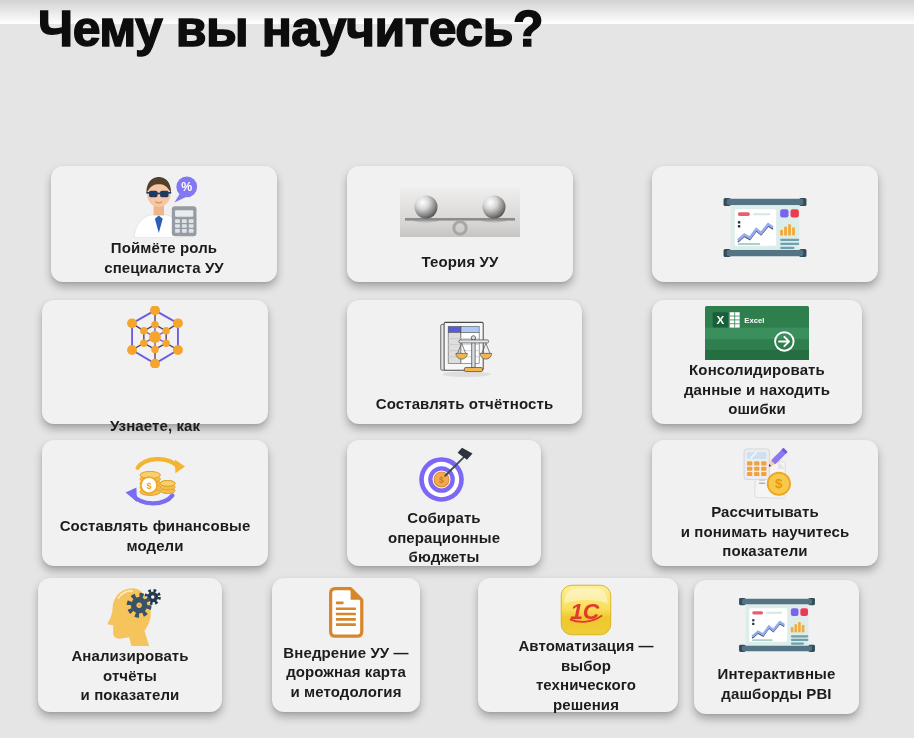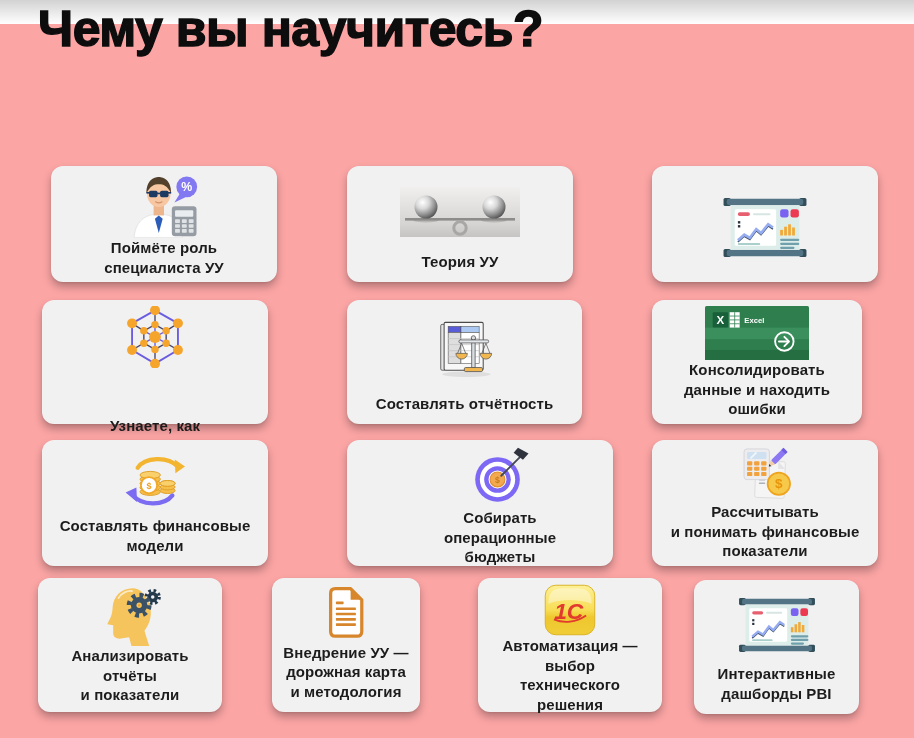--- a/index.html
+++ b/index.html
@@ -1,17 +1,17 @@
 <!DOCTYPE html>
 <html><head>
 <meta charset="utf-8">
 <style>
   html,body { margin:0; padding:0; background:#ffffff; }
   body { font-family:"Liberation Sans", sans-serif; }
-  .stage { position:relative; width:914px; height:738px; background:#fca5a5; overflow:hidden; }
+  .stage { position:relative; width:914px; height:738px; background:#e5e5e5; overflow:hidden; }
   .top-gradient { position:absolute; left:0; top:0; width:100%; height:24px;
                   background:linear-gradient(#d2d2d2, #ffffff); }
   .title { position:absolute; left:38px; top:0px; margin:0; color:#0d0d0d;
            font-size:50px; font-weight:900; letter-spacing:-0.5px;
            -webkit-text-stroke:1.4px #0d0d0d; white-space:nowrap; }
   .card { position:absolute; background:#f1f1f2; border-radius:12px;
           box-shadow:0 5px 9px rgba(0,0,0,0.28), 0 1px 2px rgba(0,0,0,0.08);
           display:flex; flex-direction:column; align-items:center; }
   .icon-wrap { flex:1; display:flex; align-items:center; justify-content:center; padding-top:6px; }
   .label { font-weight:bold; font-size:15px; line-height:1.3; color:#1c1c1c;
@@ -342,39 +342,39 @@
   <div class="card" style="left:42px; top:440px; width:226px; height:126px;">
     <div class="icon-wrap">
       <svg width="66" height="60" viewBox="0 0 110 100">
           <use href="#sym-coins" xlink:href="#sym-coins"></use>
         </svg>
     </div>
     <div class="label">Составлять финансовые
 модели</div>
   </div>
 
-  <div class="card" style="left:347px; top:440px; width:226px; height:126px;padding-left:40px;">
+  <div class="card" style="left:347px; top:440px; width:194px; height:126px;">
     <div class="icon-wrap">
       <svg width="62" height="62" viewBox="0 0 100 100">
           <use href="#sym-target" xlink:href="#sym-target"></use>
         </svg>
     </div>
     <div class="label">Собирать
 операционные
 бюджеты</div>
   </div>
 
   <div class="card" style="left:652px; top:440px; width:226px; height:126px;">
     <div class="icon-wrap">
       <svg width="62" height="56" viewBox="0 0 105 95">
           <use href="#sym-calcfin" xlink:href="#sym-calcfin"></use>
         </svg>
     </div>
     <div class="label">Рассчитывать
-и понимать финансовые
+и понимать научитесь
 показатели</div>
   </div>
 
   <div class="card" style="left:38px; top:578px; width:184px; height:134px;">
     <div class="icon-wrap">
       <svg width="62" height="62" viewBox="0 0 105 105">
           <use href="#sym-headgears" xlink:href="#sym-headgears"></use>
         </svg>
     </div>
     <div class="label">Анализировать
@@ -386,21 +386,21 @@
     <div class="icon-wrap">
       <svg width="47" height="56" viewBox="0 0 80 95">
           <use href="#sym-roadmapdoc" xlink:href="#sym-roadmapdoc"></use>
         </svg>
     </div>
     <div class="label">Внедрение УУ —
 дорожная карта
 и методология</div>
   </div>
 
-  <div class="card" style="left:478px; top:578px; width:184px; height:134px;">
+  <div class="card" style="left:478px; top:578px; width:184px; height:134px;padding-left:16px;">
     <div class="icon-wrap">
       <svg width="52" height="52" viewBox="0 0 84 84">
           <use href="#sym-onec" xlink:href="#sym-onec"></use>
         </svg>
     </div>
     <div class="label">Автоматизация —
 выбор
 технического
 решения</div>
   </div>

